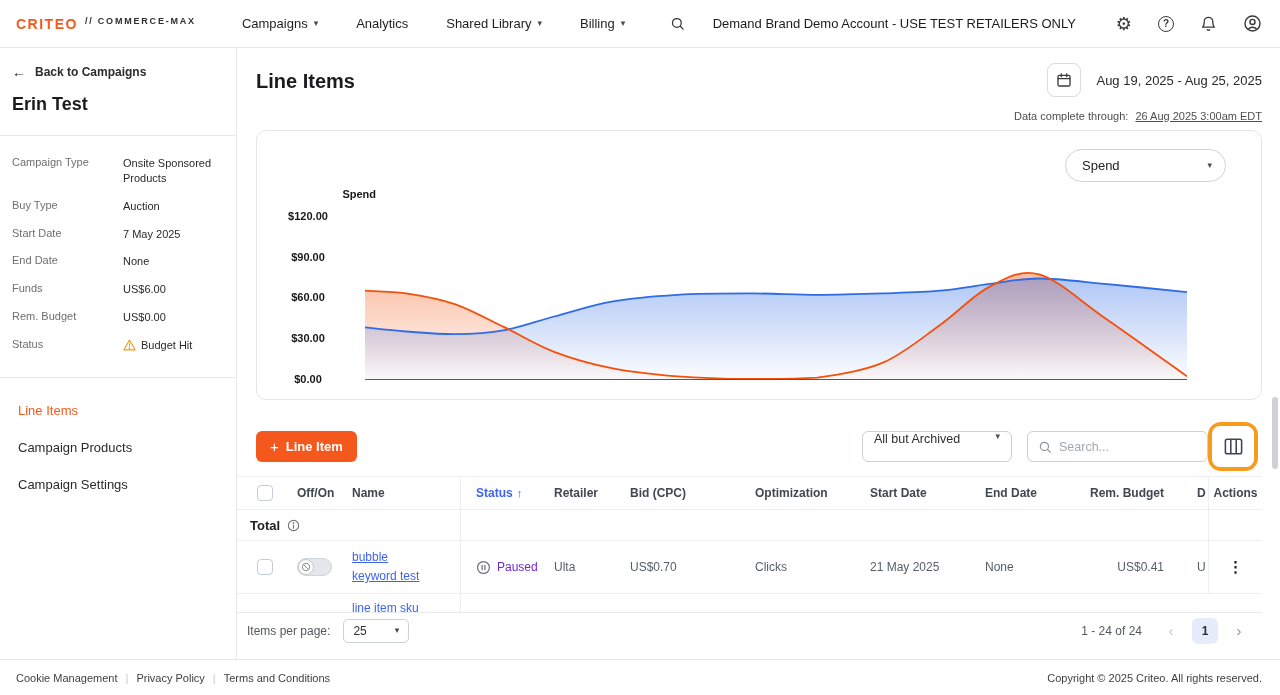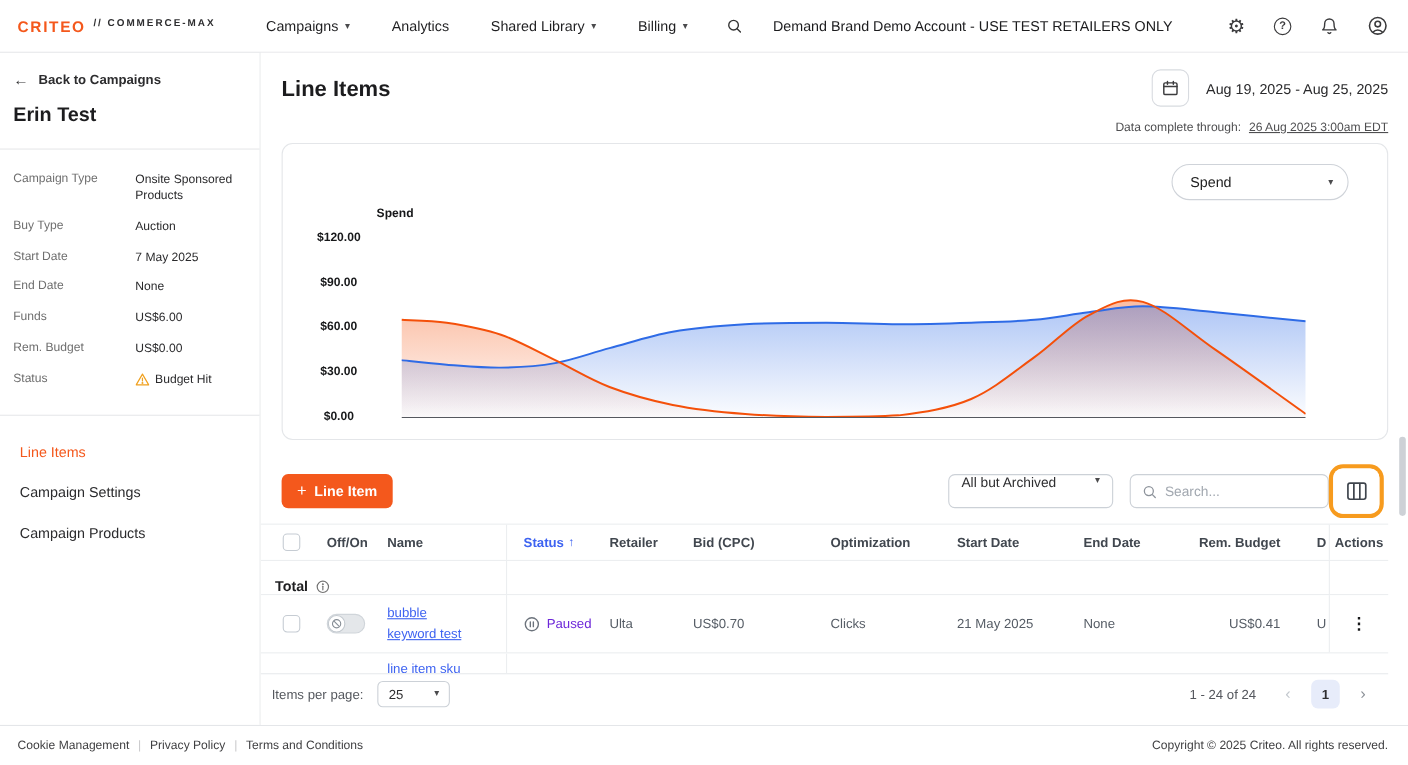--- a/index.html
+++ b/index.html
@@ -13,21 +13,21 @@
 input{font-family:inherit}
 
 
 .navbar{height:48px;display:flex;align-items:center;padding:0 18px 0 16px;border-bottom:1px solid var(--border)}
 .logo{display:flex;align-items:flex-start;gap:7px;margin-right:46px;cursor:pointer}
 .logo-brand{color:var(--accent);font-weight:700;font-size:14px;letter-spacing:1.5px}
 .logo-suffix{font-size:9px;letter-spacing:1.8px;color:#2e2e30;font-weight:700}
 .nav-items{display:flex;align-items:center;gap:38px}
 .nav-item{display:flex;align-items:center;gap:6px;font-size:13px;font-weight:500;color:#1f1f21;cursor:pointer}
 .chev{font-size:9px;color:#4b4b4d;line-height:1}
-.account{margin-left:auto;margin-right:50px;display:flex;align-items:flex-start;gap:28px;font-size:13px;font-weight:500;cursor:pointer}
+.account{margin-left:auto;margin-right:40px;display:flex;align-items:flex-start;gap:28px;font-size:13px;font-weight:500;cursor:pointer}
 .nav-icons{display:flex;align-items:center;gap:26px}
 .nav-ico{font-size:18px;color:#3a3a3c;cursor:pointer;display:flex;align-items:center;line-height:1}
 .help-ico{width:16px;height:16px;border:1.5px solid #3a3a3c;border-radius:50%;font-size:10px;font-weight:700;
   display:flex;align-items:center;justify-content:center;color:#3a3a3c;cursor:pointer}
 
 
 .app{display:flex;height:611px}
 .sidebar{width:237px;flex-shrink:0;border-right:1px solid var(--border);display:flex;flex-direction:column}
 .back-link{display:flex;align-items:center;gap:9px;padding:16px 12px 12px;font-size:12px;font-weight:600;color:#2c2c2e;cursor:pointer}
 .back-arrow{font-size:14px}
@@ -84,21 +84,21 @@
 .c8{width:120px;padding-left:15px}
 .c9{width:102px;justify-content:flex-end;padding-right:28px}
 .c10{width:16px;overflow:hidden;padding-left:5px}
 .c11{width:54px;justify-content:center}
 .sep{border-right:1px solid #eceef0;align-self:stretch}
 .bl{border-left:1px solid #eceef0;align-self:stretch}
 .sorted{color:var(--link)}
 .sort-arrow{margin-left:4px;font-size:11px;color:var(--link)}
 .checkbox{width:16px;height:16px;border:1px solid #c6ccd3;border-radius:4px;background:#fff;display:inline-block;cursor:pointer}
 .total-row{display:flex;align-items:center;height:31px;border-bottom:1px solid #eceef0;font-size:13px;font-weight:700;color:#1f1f21}
-.total-left{width:224px;padding-left:13px;display:flex;align-items:flex-end;gap:7px;height:100%;border-right:1px solid #eceef0}
+.total-left{width:224px;padding-left:13px;display:flex;align-items:center;gap:7px;height:100%;border-right:1px solid #eceef0}
 .total-fill{flex:1;height:100%}
 .total-actions{width:54px;height:100%;border-left:1px solid #eceef0}
 .data-row{display:flex;align-items:center;height:53px;border-bottom:1px solid #eceef0}
 .name-link{color:var(--link);text-decoration:underline;cursor:pointer;line-height:1.55;display:inline-block;width:82px}
 .status-cell{gap:6px;color:#6d28d9}
 .toggle{width:35px;height:18px;border-radius:10px;background:#e4e7ea;border:1px solid #d0d5da;position:relative;display:inline-block;cursor:pointer}
 .knob{position:absolute;left:0;top:0;width:16px;height:16px;border-radius:50%;background:#fff;border:1px solid #c3c9cf;
   display:flex;align-items:center;justify-content:center}
 .kebab{font-size:15px;color:#17181a;cursor:pointer;font-weight:700}
 .trow-partial{display:flex;height:18px;overflow:hidden}
@@ -207,22 +207,22 @@
               <path d="M12 8.5v5"></path>
               <circle cx="12" cy="16.8" r="0.7" fill="#f0a01e"></circle>
             </svg>
         </span>
         <span>Budget Hit</span>
       </span>
     </div>
 
     <nav class="side-nav">
       <div class="side-link active">Line Items</div>
+      <div class="side-link">Campaign Products</div>
       <div class="side-link">Campaign Settings</div>
-      <div class="side-link">Campaign Products</div>
     </nav>
   </aside>
 
   <main class="content">
     <h1 class="page-title">Line Items</h1>
 
     <div class="date-area">
       <button class="calendar-btn">
         <span style="display:flex">
           <svg width="16" height="16" viewBox="0 0 24 24" fill="none" stroke="#3c3c3e" stroke-width="2" stroke-linecap="round">

